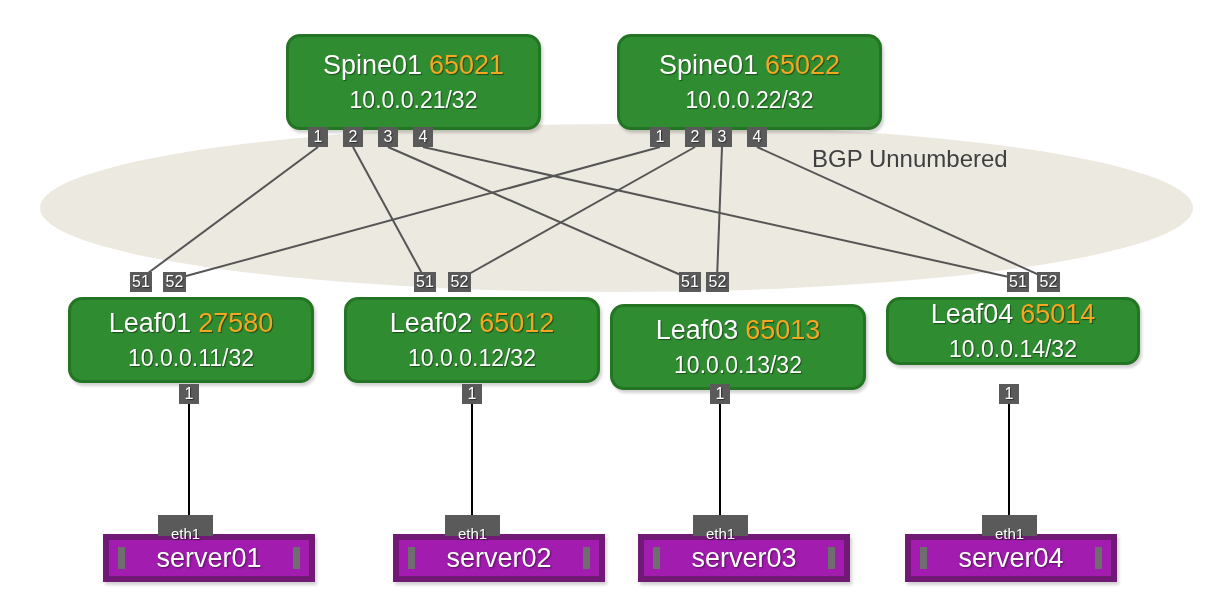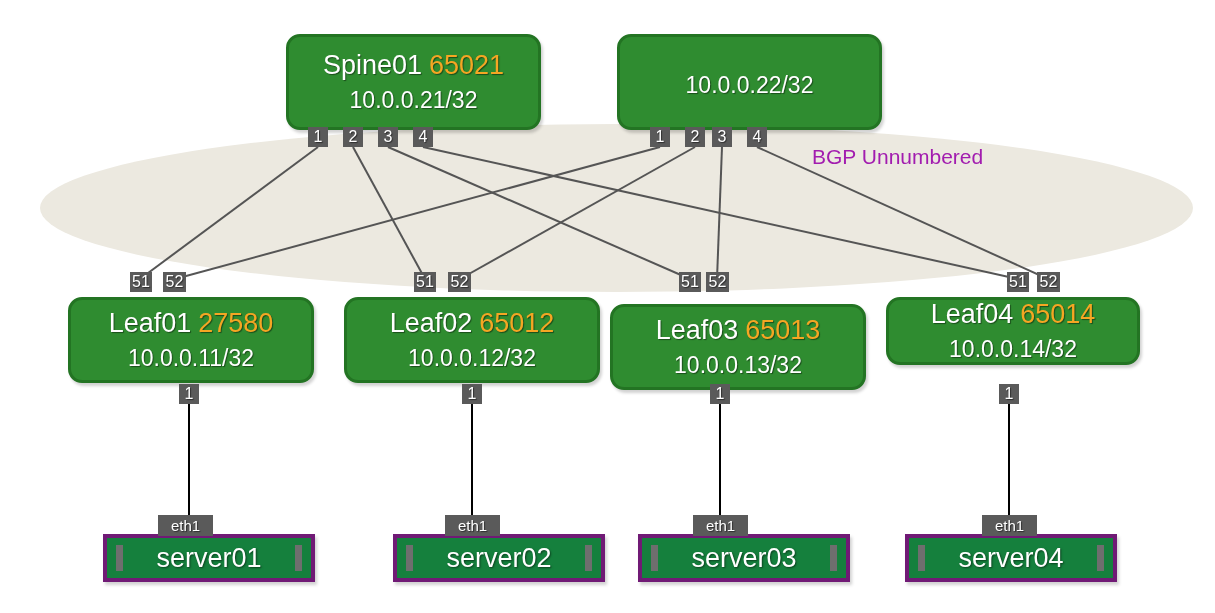--- a/index.html
+++ b/index.html
@@ -74,29 +74,29 @@
     font-size: 16px;
     line-height: 20px;
     height: 20px;
     text-align: center;
     white-space: nowrap;
     text-shadow: 1px 1px 1px rgba(0,0,0,0.5);
     z-index: 5;
   }
   .port.wide {
     font-size: 15px;
-    padding: 0 4px;
+    padding: 8px 4px;
   }
 
   
   .server {
     position: absolute;
     box-sizing: border-box;
-    background: #15803d;
-    border: 4px solid #701a75;
+    background: #a21caf;
+    border: 6px solid #701a75;
     display: flex;
     align-items: center;
     justify-content: center;
     color: #ffffff;
     font-size: 27px;
     text-shadow: 1px 1px 2px rgba(0,0,0,0.5);
     box-shadow: 2px 3px 3px rgba(0,0,0,0.18);
   }
   .server .bar {
     position: absolute;
@@ -105,22 +105,22 @@
     width: 7px;
     background: #6e6e6e;
   }
   .server .bar.left  { left: 9px; }
   .server .bar.right { right: 9px; }
   .server .srv-label { position: relative; z-index: 2; }
 
   
   .annotation {
     position: absolute;
-    font-size: 21px;
-    color: #a21caf;
+    font-size: 24px;
+    color: #404040;
     white-space: nowrap;
   }
 </style>
 </head>
 <body>
 
 <div id="canvas">
 
   <div class="fabric-ellipse" style="left:40px; top:124px; width:1153px; height:168px;"></div>
 
@@ -149,20 +149,23 @@
       <span>Spine01</span><span class="asn">65021</span>
     </div>
     <div class="line2">10.0.0.21/32</div>
   </div>
   <div class="port" style="left:308px; top:127px; width:20px;">1</div>
   <div class="port" style="left:343px; top:127px; width:20px;">2</div>
   <div class="port" style="left:378px; top:127px; width:20px;">3</div>
   <div class="port" style="left:413px; top:127px; width:20px;">4</div>
 
   <div class="device" style="left:617px; top:34px; width:265px; height:96px;">
+    <div class="line1">
+      <span>Spine01</span><span class="asn">65022</span>
+    </div>
     <div class="line2">10.0.0.22/32</div>
   </div>
   <div class="port" style="left:650px; top:127px; width:20px;">1</div>
   <div class="port" style="left:685px; top:127px; width:20px;">2</div>
   <div class="port" style="left:712px; top:127px; width:20px;">3</div>
   <div class="port" style="left:747px; top:127px; width:20px;">4</div>
 
   <div class="port" style="left:130px; top:272px; width:22px;">51</div>
   <div class="port" style="left:163px; top:272px; width:23px;">52</div>
   <div class="device" style="left:68px; top:297px; width:246px; height:86px;">

